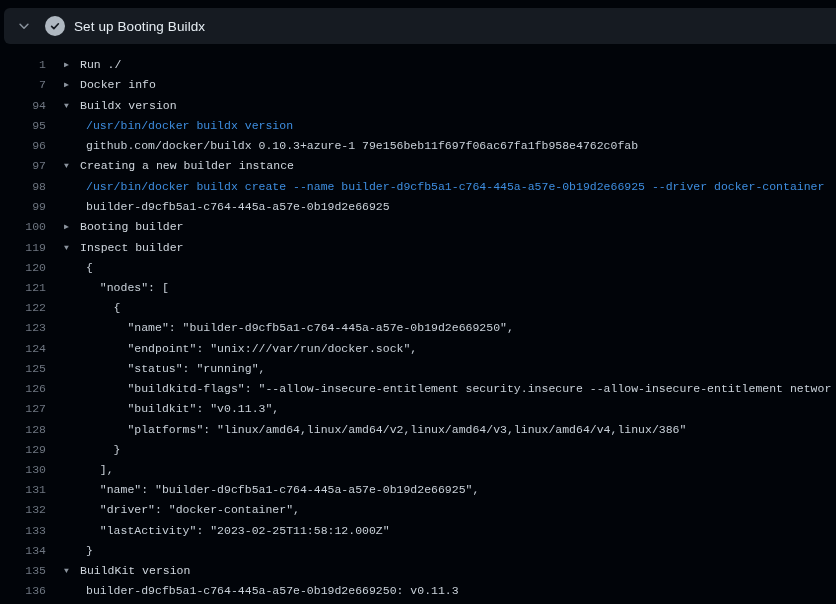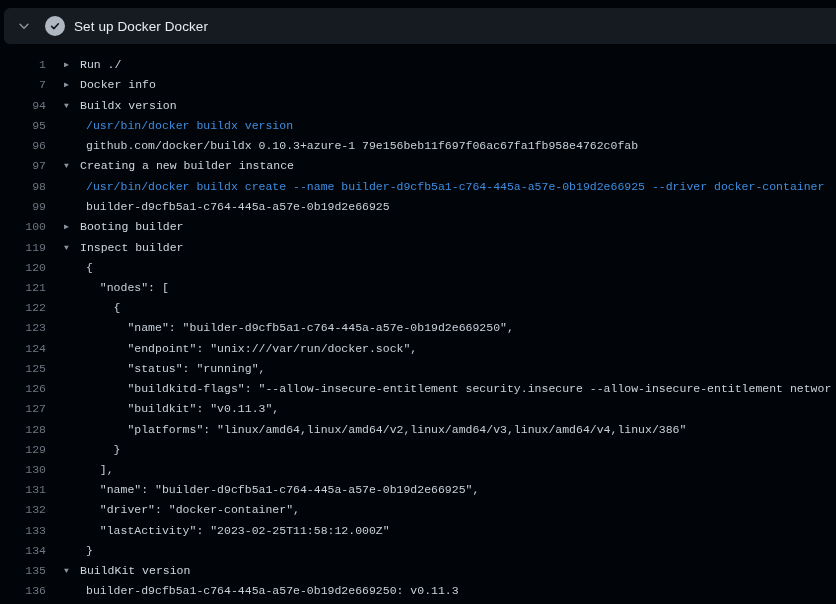--- a/index.html
+++ b/index.html
@@ -77,16 +77,16 @@
   <span class="chevron-btn">
     <svg width="14" height="14" viewBox="0 0 16 16" fill="none">
       <path d="M3.5 6l4.5 4.5L12.5 6" stroke="currentColor" stroke-width="1.7" stroke-linecap="round" stroke-linejoin="round"></path>
     </svg>
   </span>
   <span class="status-circle">
     <svg width="12" height="12" viewBox="0 0 16 16">
       <path d="M3.5 8.5l3 3 6-6.5" stroke="#161b22" stroke-width="2.2" fill="none" stroke-linecap="round" stroke-linejoin="round"></path>
     </svg>
   </span>
-  <span class="step-title">Set up Docker Docker</span>
+  <span class="step-title">Set up Booting Buildx</span>
 </div>
 
 <div class="log-area" id="log-area"><div class="row group-row"><span class="num">1</span><span class="cell"><span class="marker">▶</span><span class="group-label">Run ./</span></span></div><div class="row group-row"><span class="num">7</span><span class="cell"><span class="marker">▶</span><span class="group-label">Docker info</span></span></div><div class="row group-row"><span class="num">94</span><span class="cell"><span class="marker">▼</span><span class="group-label">Buildx version</span></span></div><div class="row"><span class="num">95</span><span class="cell detail command">/usr/bin/docker buildx version</span></div><div class="row"><span class="num">96</span><span class="cell detail">github.com/docker/buildx 0.10.3+azure-1 79e156beb11f697f06ac67fa1fb958e4762c0fab</span></div><div class="row group-row"><span class="num">97</span><span class="cell"><span class="marker">▼</span><span class="group-label">Creating a new builder instance</span></span></div><div class="row"><span class="num">98</span><span class="cell detail command">/usr/bin/docker buildx create --name builder-d9cfb5a1-c764-445a-a57e-0b19d2e66925 --driver docker-container</span></div><div class="row"><span class="num">99</span><span class="cell detail">builder-d9cfb5a1-c764-445a-a57e-0b19d2e66925</span></div><div class="row group-row"><span class="num">100</span><span class="cell"><span class="marker">▶</span><span class="group-label">Booting builder</span></span></div><div class="row group-row"><span class="num">119</span><span class="cell"><span class="marker">▼</span><span class="group-label">Inspect builder</span></span></div><div class="row"><span class="num">120</span><span class="cell detail">{</span></div><div class="row"><span class="num">121</span><span class="cell detail">  "nodes": [</span></div><div class="row"><span class="num">122</span><span class="cell detail">    {</span></div><div class="row"><span class="num">123</span><span class="cell detail">      "name": "builder-d9cfb5a1-c764-445a-a57e-0b19d2e669250",</span></div><div class="row"><span class="num">124</span><span class="cell detail">      "endpoint": "unix:///var/run/docker.sock",</span></div><div class="row"><span class="num">125</span><span class="cell detail">      "status": "running",</span></div><div class="row"><span class="num">126</span><span class="cell detail">      "buildkitd-flags": "--allow-insecure-entitlement security.insecure --allow-insecure-entitlement networ</span></div><div class="row"><span class="num">127</span><span class="cell detail">      "buildkit": "v0.11.3",</span></div><div class="row"><span class="num">128</span><span class="cell detail">      "platforms": "linux/amd64,linux/amd64/v2,linux/amd64/v3,linux/amd64/v4,linux/386"</span></div><div class="row"><span class="num">129</span><span class="cell detail">    }</span></div><div class="row"><span class="num">130</span><span class="cell detail">  ],</span></div><div class="row"><span class="num">131</span><span class="cell detail">  "name": "builder-d9cfb5a1-c764-445a-a57e-0b19d2e66925",</span></div><div class="row"><span class="num">132</span><span class="cell detail">  "driver": "docker-container",</span></div><div class="row"><span class="num">133</span><span class="cell detail">  "lastActivity": "2023-02-25T11:58:12.000Z"</span></div><div class="row"><span class="num">134</span><span class="cell detail">}</span></div><div class="row group-row"><span class="num">135</span><span class="cell"><span class="marker">▼</span><span class="group-label">BuildKit version</span></span></div><div class="row"><span class="num">136</span><span class="cell detail">builder-d9cfb5a1-c764-445a-a57e-0b19d2e669250: v0.11.3</span></div></div>
 
 </body></html>

